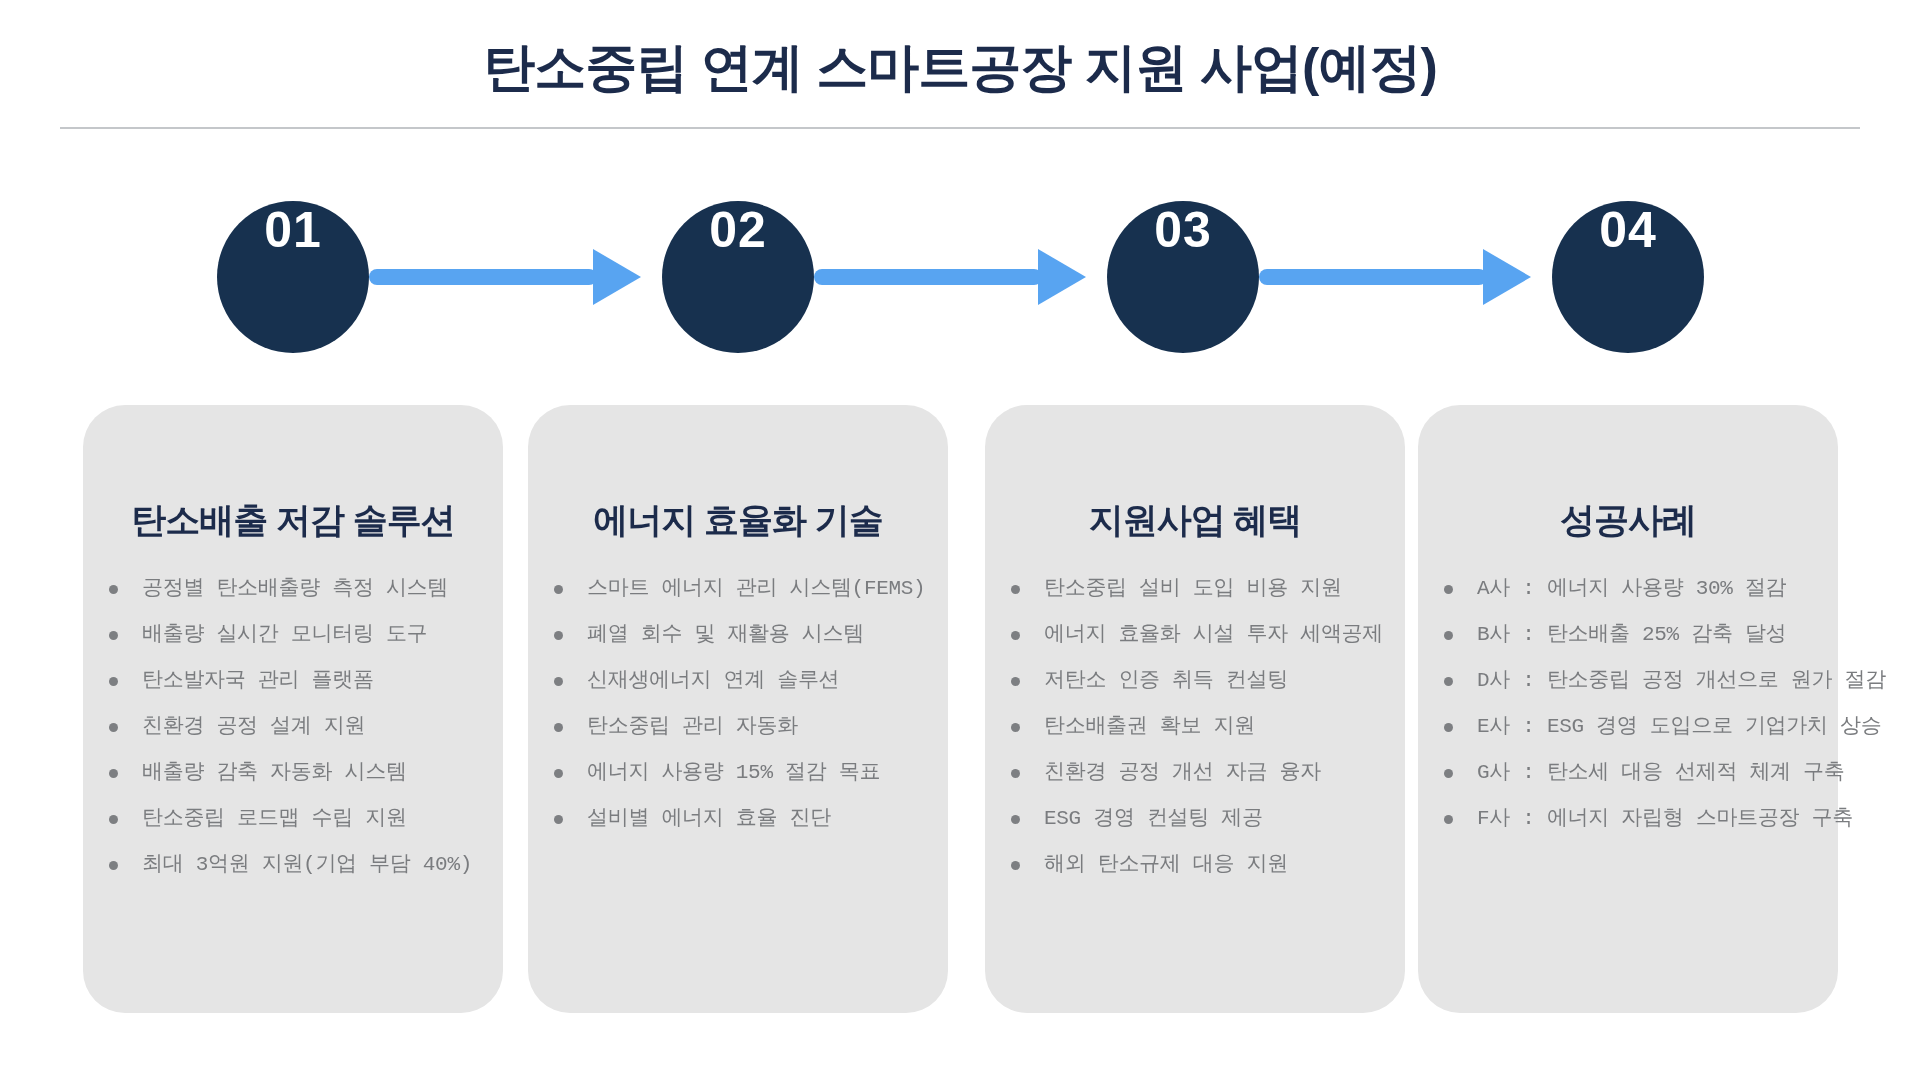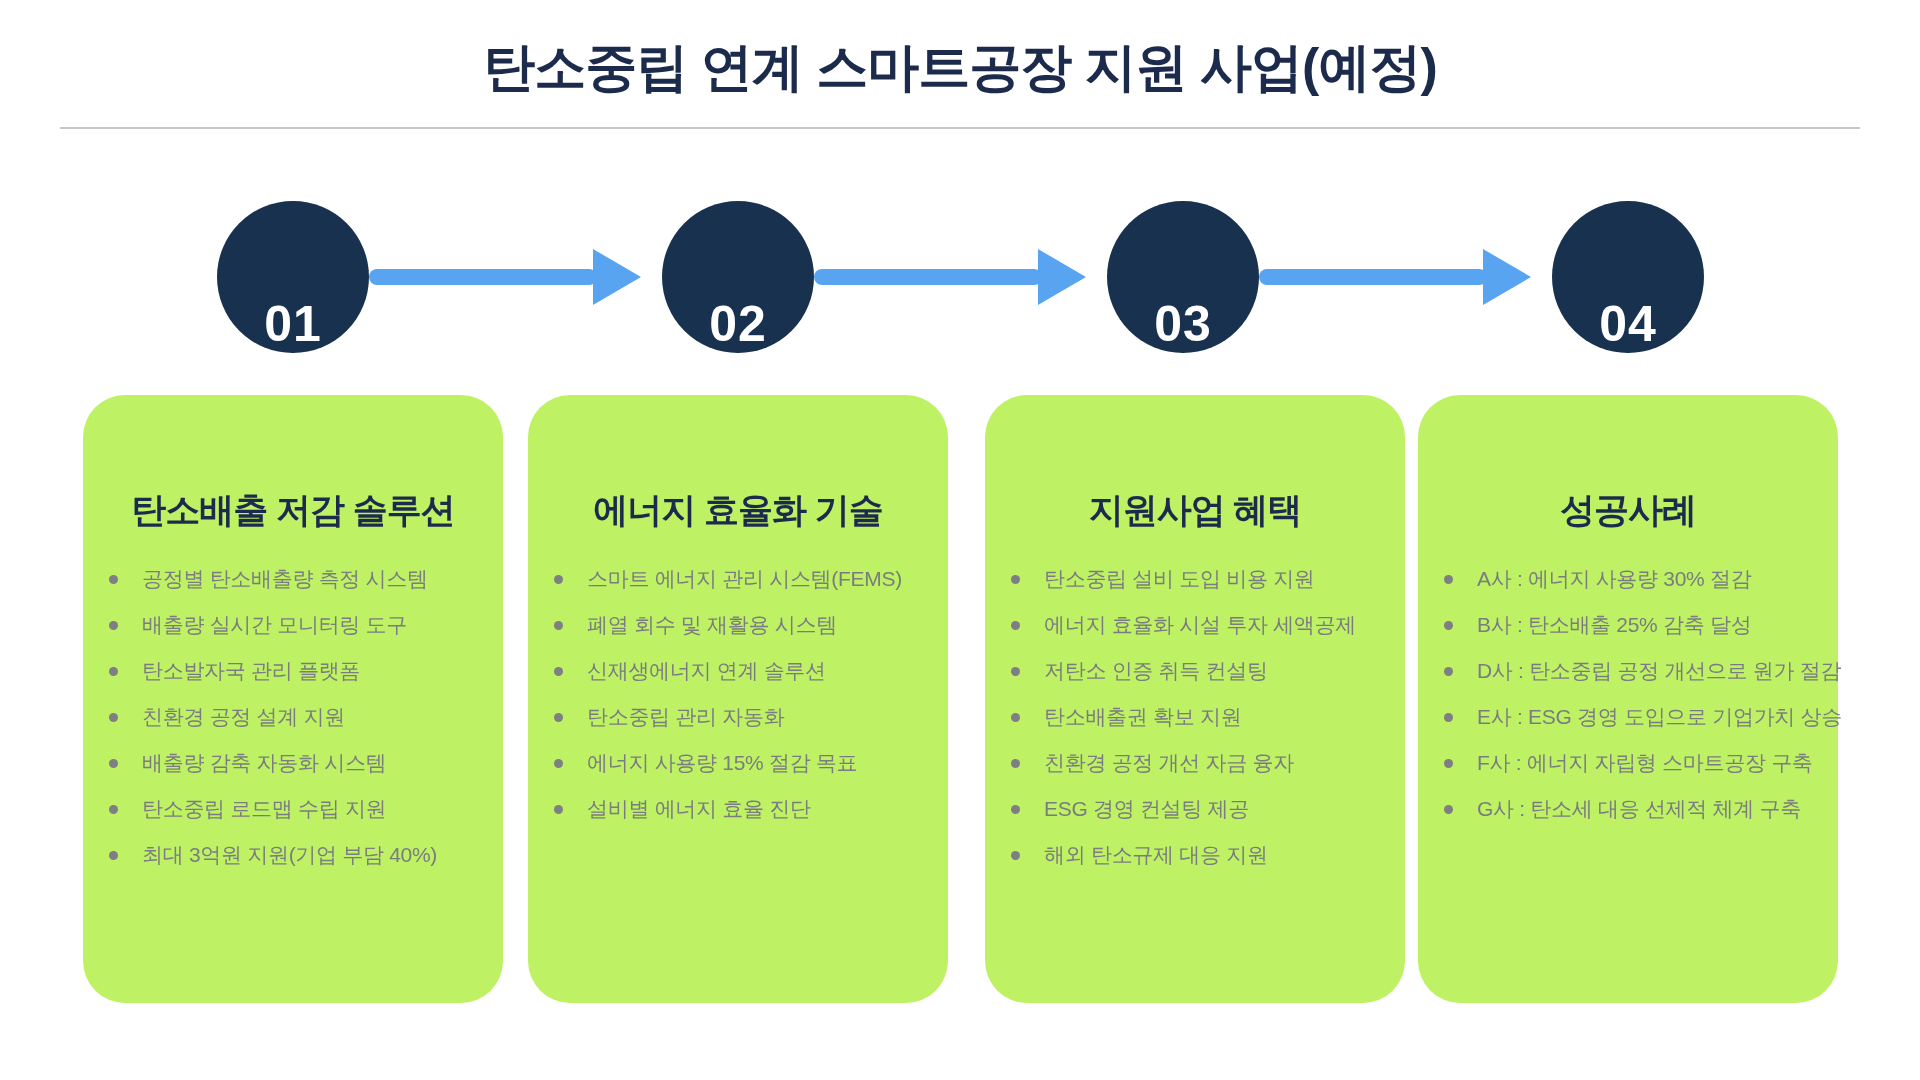--- a/index.html
+++ b/index.html
@@ -36,21 +36,21 @@
   }
 
   .circle {
     position: absolute;
     top: 201px;
     width: 152px;
     height: 152px;
     border-radius: 50%;
     background: #17314f;
     display: flex;
-    align-items: flex-end;
+    align-items: flex-start;
     justify-content: center;
   }
   .circle span {
     color: #ffffff;
     font-size: 50px;
     font-weight: 800;
     letter-spacing: 1px;
   }
   .circle-1 { left: 217px; }
   .circle-2 { left: 662px; }
@@ -81,24 +81,24 @@
     border-top: 28px solid transparent;
     border-bottom: 28px solid transparent;
     border-left: 48px solid #58a4f1;
   }
   .arrow-1 { left: 369px; }
   .arrow-2 { left: 814px; }
   .arrow-3 { left: 1259px; }
 
   .card {
     position: absolute;
-    top: 395px;
+    top: 405px;
     width: 420px;
     height: 608px;
-    background: #bef264;
+    background: #e5e5e5;
     border-radius: 42px;
     padding: 94px 20px 0 26px;
   }
   .card-1 { left: 83px; }
   .card-2 { left: 528px; }
   .card-3 { left: 973px; margin-left: 12px; }
   .card-4 { left: 1418px; }
 
   .card h2 {
     text-align: center;
@@ -111,20 +111,21 @@
   }
 
   .card ul {
     list-style: none;
   }
   .card li {
     display: flex;
     align-items: flex-start;
     margin-bottom: 18px;
     line-height: 28px;
+    font-family: Liberation Mono, monospace;
   }
   .card li .dot {
     flex: none;
     width: 9px;
     height: 9px;
     border-radius: 50%;
     background: #7d7f82;
     margin: 10px 24px 0 0;
   }
   .card li .txt {
@@ -279,22 +280,22 @@
       <li>
           <span class="dot"></span>
           <span class="txt">D사 : 탄소중립 공정 개선으로 원가 절감</span>
         </li>
       <li>
           <span class="dot"></span>
           <span class="txt">E사 : ESG 경영 도입으로 기업가치 상승</span>
         </li>
       <li>
           <span class="dot"></span>
+          <span class="txt">G사 : 탄소세 대응 선제적 체계 구축</span>
+        </li>
+      <li>
+          <span class="dot"></span>
           <span class="txt">F사 : 에너지 자립형 스마트공장 구축</span>
         </li>
-      <li>
-          <span class="dot"></span>
-          <span class="txt">G사 : 탄소세 대응 선제적 체계 구축</span>
-        </li>
     </ul>
   </div>
 
 </div>
 
 </body></html>

